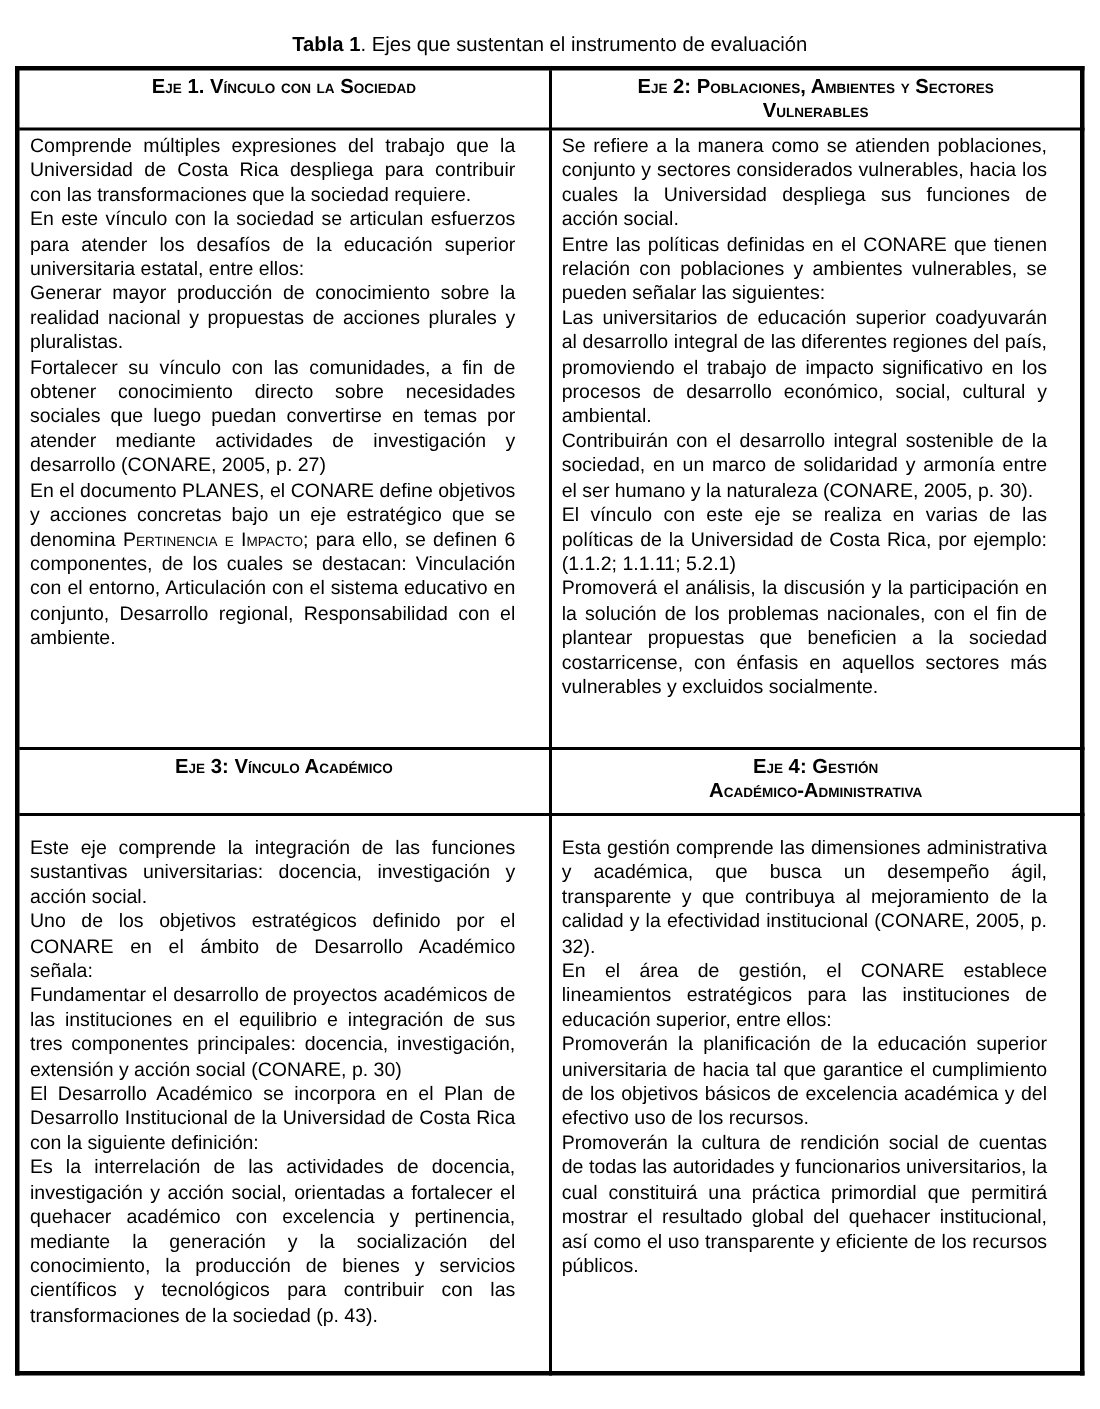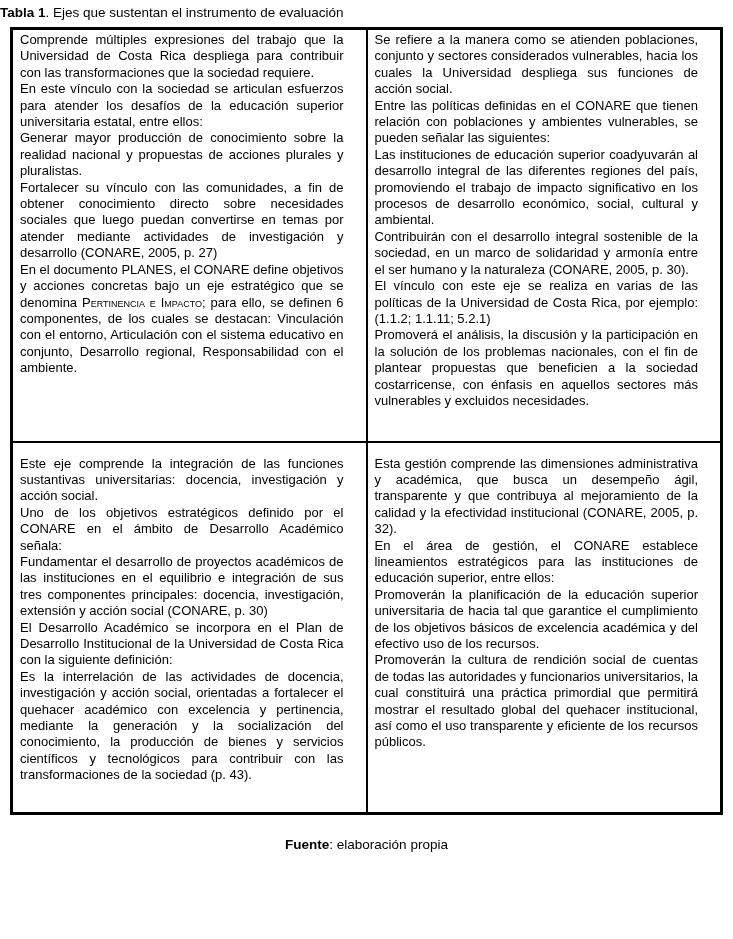--- a/index.html
+++ b/index.html
@@ -6,21 +6,22 @@
   .page {
     position: relative;
     width: 733px;
     height: 939px;
     background: #ffffff;
     color: #000000;
     font-family: "Liberation Sans", sans-serif;
     overflow: hidden;
   }
   .caption {
-    margin: 4px 0 6px 0;
+    margin: 21px 0 6px 0;
+    text-align: center;
     font-size: 13.5px;
     line-height: 17px;
   }
   .caption .b { font-weight: bold; }
   table.ejes {
     margin-left: 10px;
     width: 713px;
     border-collapse: collapse;
     table-layout: fixed;
     border: 3px solid #000000;
@@ -61,36 +62,46 @@
 </style>
 </head>
 <body>
 
 <div class="page">
 
   <div class="caption"><span class="b">Tabla 1</span><span>. Ejes que sustentan el instrumento de evaluación</span></div>
 
   <table class="ejes">
     <tbody>
+        <tr>
+      <th class="hdr hdr1">Eje 1. Vínculo con la Sociedad</th>
+      <th class="hdr hdr1">Eje 2: Poblaciones, Ambientes y Sectores
+Vulnerables</th>
+    </tr>
     <tr>
       <td class="bodycell row1">
             <div class="para"><span class="r">Comprende múltiples expresiones del trabajo que la Universidad de Costa Rica despliega para contribuir con las transformaciones que la sociedad requiere.</span></div>
             <div class="para"><span class="r">En este vínculo con la sociedad se articulan esfuerzos para atender los desafíos de la educación superior universitaria estatal, entre ellos:</span></div>
             <div class="para"><span class="i">Generar mayor producción de conocimiento sobre la realidad nacional y propuestas de acciones plurales y pluralistas.</span></div>
             <div class="para"><span class="i">Fortalecer su vínculo con las comunidades, a fin de obtener conocimiento directo sobre necesidades sociales que luego puedan convertirse en temas por atender mediante actividades de investigación y desarrollo</span><span class="r"> (CONARE, 2005, p. 27)</span></div>
             <div class="para"><span class="r">En el documento PLANES, el CONARE define objetivos y acciones concretas bajo un eje estratégico que se denomina </span><span class="sc">Pertinencia e Impacto</span><span class="r">; para ello, se definen 6 componentes, de los cuales se destacan: Vinculación con el entorno, Articulación con el sistema educativo en conjunto, Desarrollo regional, Responsabilidad con el ambiente.</span></div>
           </td>
       <td class="bodycell row1">
             <div class="para"><span class="r">Se refiere a la manera como se atienden poblaciones, conjunto y sectores considerados vulnerables, hacia los cuales la Universidad despliega sus funciones de acción social.</span></div>
             <div class="para"><span class="r">Entre las políticas definidas en el CONARE que tienen relación con poblaciones y ambientes vulnerables, se pueden señalar las siguientes:</span></div>
-            <div class="para"><span class="r">Las instituciones de educación superior coadyuvarán </span><span class="i">al desarrollo integral de las diferentes regiones del país, promoviendo el trabajo de impacto significativo en los procesos de desarrollo económico, social, cultural y ambiental.</span></div>
+            <div class="para"><span class="r">Las universitarios de educación superior coadyuvarán </span><span class="i">al desarrollo integral de las diferentes regiones del país, promoviendo el trabajo de impacto significativo en los procesos de desarrollo económico, social, cultural y ambiental.</span></div>
             <div class="para"><span class="i">Contribuirán con el desarrollo integral sostenible de la sociedad, en un marco de solidaridad y armonía entre el ser humano y la naturaleza (CONARE, 2005, p. 30).</span></div>
             <div class="para"><span class="r">El vínculo con este eje se realiza en varias de las políticas de la Universidad de Costa Rica, por ejemplo: (1.1.2; 1.1.11; 5.2.1)</span></div>
-            <div class="para"><span class="i">Promoverá el análisis, la discusión y la participación en la solución de los problemas nacionales, con el fin de plantear propuestas que beneficien a la sociedad costarricense, con énfasis en aquellos sectores más vulnerables y excluidos necesidades.</span></div>
+            <div class="para"><span class="i">Promoverá el análisis, la discusión y la participación en la solución de los problemas nacionales, con el fin de plantear propuestas que beneficien a la sociedad costarricense, con énfasis en aquellos sectores más vulnerables y excluidos socialmente.</span></div>
           </td>
+    </tr>
+    <tr>
+      <th class="hdr hdr2">Eje 3: Vínculo Académico</th>
+      <th class="hdr hdr2">Eje 4: Gestión
+Académico-Administrativa</th>
     </tr>
     <tr>
       <td class="bodycell row2">
             <div class="para"><span class="r">Este eje comprende la integración de las funciones sustantivas universitarias: docencia, investigación y acción social.</span></div>
             <div class="para"><span class="r">Uno de los objetivos estratégicos definido por el CONARE en el ámbito de Desarrollo Académico señala:</span></div>
             <div class="para"><span class="i">Fundamentar el desarrollo de proyectos académicos de las instituciones en el equilibrio e integración de sus tres componentes principales: docencia, investigación, extensión y acción social</span><span class="r"> (CONARE, p. 30)</span></div>
             <div class="para"><span class="r">El Desarrollo Académico se incorpora en el Plan de Desarrollo Institucional de la Universidad de Costa Rica con la siguiente definición:</span></div>
             <div class="para"><span class="i">Es la interrelación de las actividades de docencia, investigación y acción social, orientadas a fortalecer el quehacer académico con excelencia y pertinencia, mediante la generación y la socialización del conocimiento, la producción de bienes y servicios científicos y tecnológicos para contribuir con las transformaciones de la sociedad (p. 43).</span></div>
           </td>
       <td class="bodycell row2">

